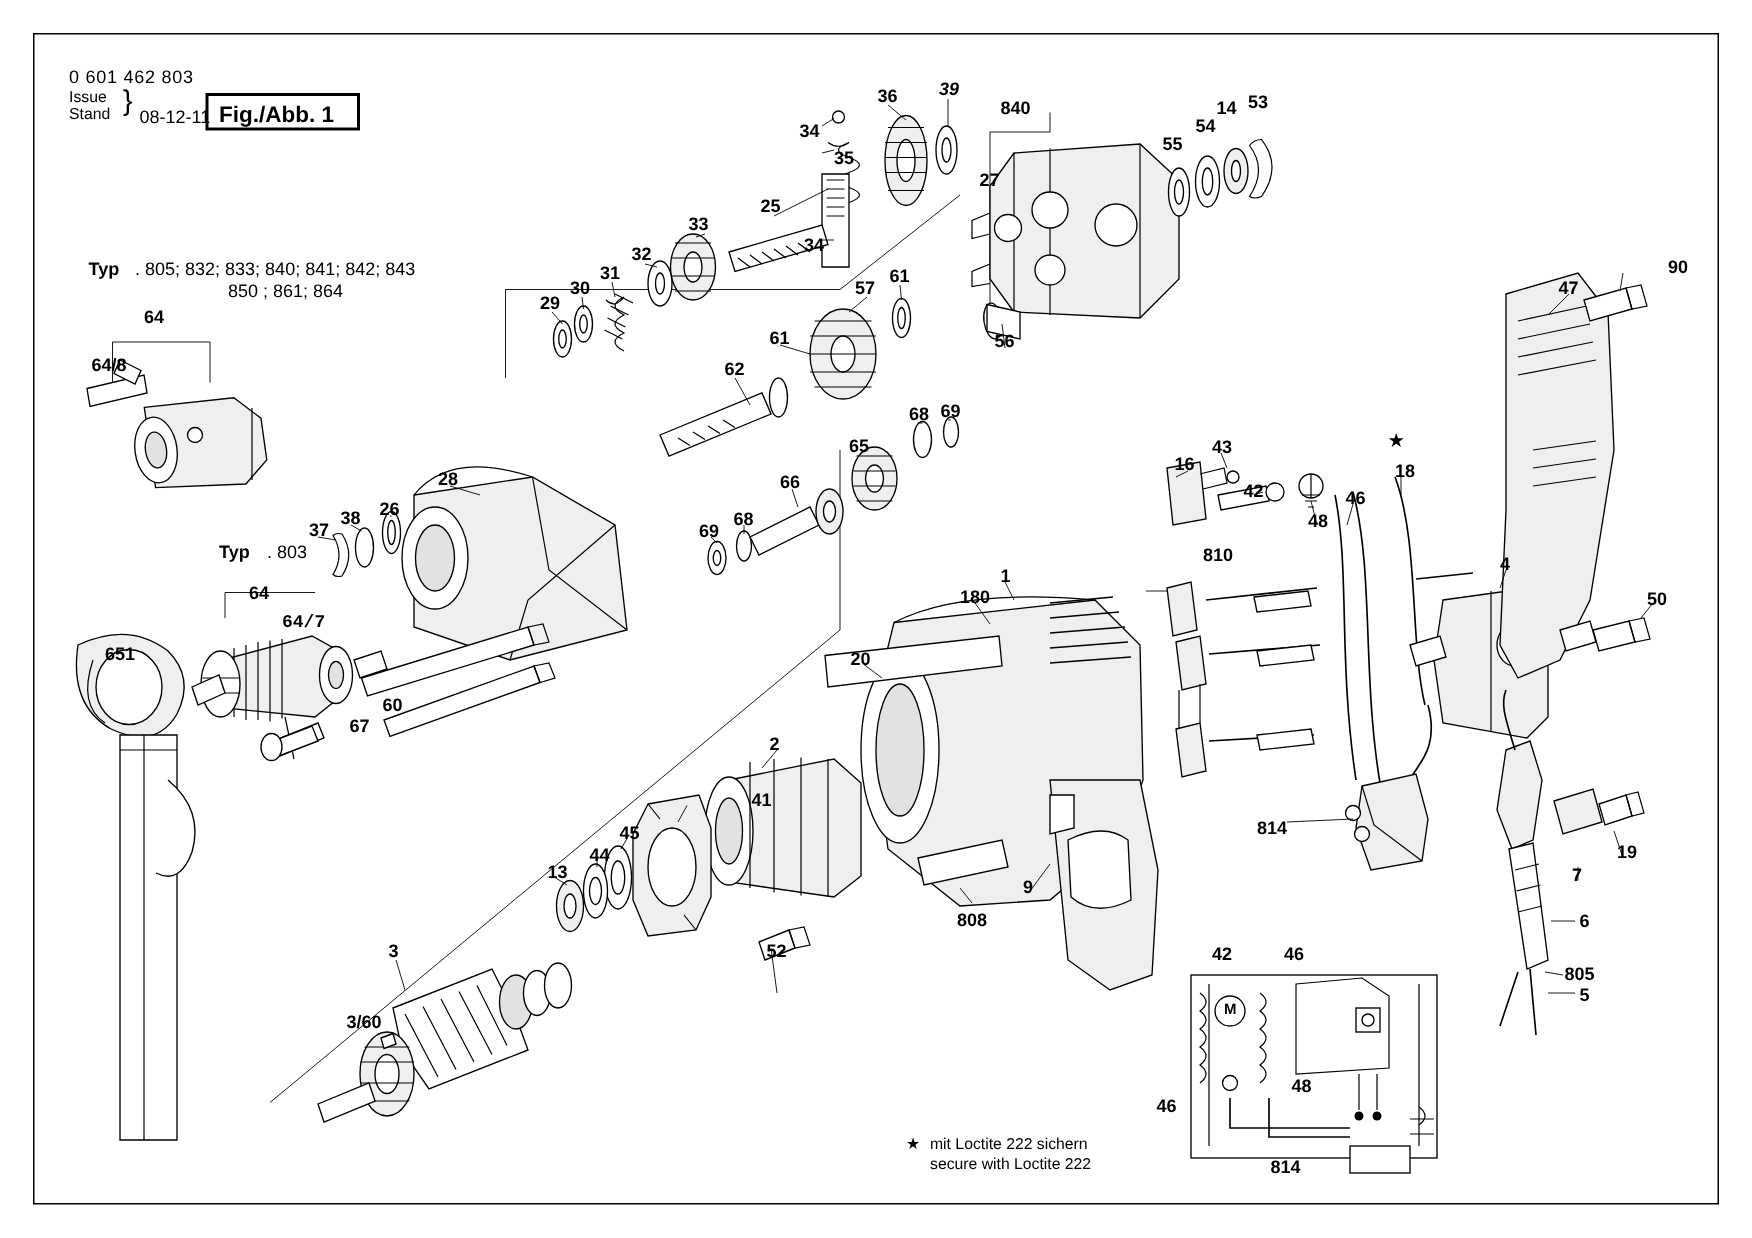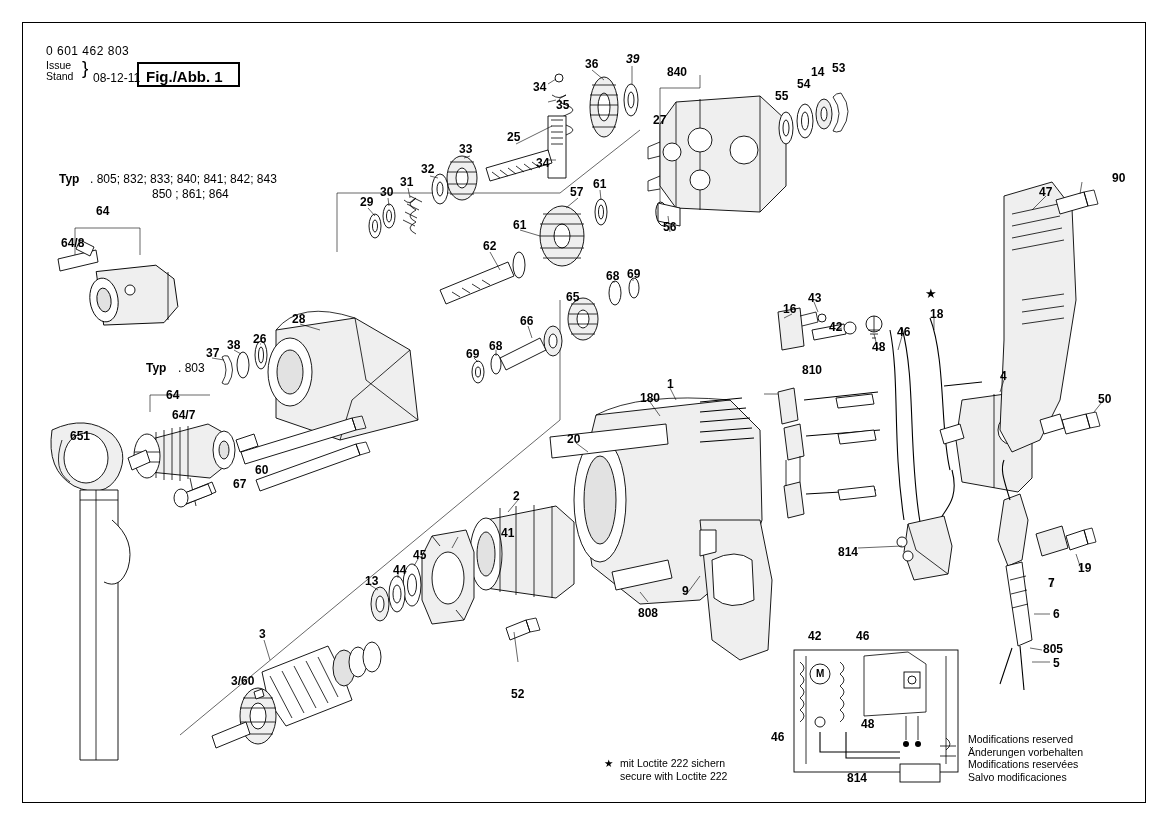--- a/index.html
+++ b/index.html
@@ -444,21 +444,21 @@
   <div class="lbl b" style="left:520px;top:315px;">66</div>
   <div class="lbl b" style="left:466px;top:348px;">69</div>
   <div class="lbl b" style="left:489px;top:340px;">68</div>
   <div class="lbl b" style="left:292px;top:313px;">28</div>
   <div class="lbl b" style="left:253px;top:333px;">26</div>
   <div class="lbl b" style="left:227px;top:339px;">38</div>
   <div class="lbl b" style="left:206px;top:347px;">37</div>
   <div class="lbl b" style="left:96px;top:205px;">64</div>
   <div class="lbl b" style="left:61px;top:237px;">64/8</div>
   <div class="lbl b" style="left:166px;top:389px;">64</div>
-  <div class="lbl b" style="left:172px;top:409px;">64/7</div>
+  <div class="lbl b" style="left:188px;top:409px;font-family:Liberation Mono, monospace;">64/7</div>
   <div class="lbl b" style="left:70px;top:430px;">651</div>
   <div class="lbl b" style="left:233px;top:478px;">67</div>
   <div class="lbl b" style="left:255px;top:464px;">60</div>
   <div class="lbl b" style="left:1039px;top:186px;">47</div>
   <div class="lbl b" style="left:1112px;top:172px;">90</div>
   <div class="lbl b" style="left:783px;top:303px;">16</div>
   <div class="lbl b" style="left:808px;top:292px;">43</div>
   <div class="lbl b" style="left:829px;top:321px;">42</div>
   <div class="lbl b" style="left:872px;top:341px;">48</div>
   <div class="lbl b" style="left:897px;top:326px;">46</div>
@@ -469,21 +469,21 @@
   <div class="lbl b" style="left:640px;top:392px;">180</div>
   <div class="lbl b" style="left:667px;top:378px;">1</div>
   <div class="lbl b" style="left:567px;top:433px;">20</div>
   <div class="lbl b" style="left:513px;top:490px;">2</div>
   <div class="lbl b" style="left:453px;top:527px;padding-left:48px;">41</div>
   <div class="lbl b" style="left:413px;top:549px;">45</div>
   <div class="lbl b" style="left:393px;top:564px;">44</div>
   <div class="lbl b" style="left:365px;top:575px;">13</div>
   <div class="lbl b" style="left:259px;top:628px;">3</div>
   <div class="lbl b" style="left:231px;top:675px;">3/60</div>
-  <div class="lbl b" style="left:511px;top:688px;">52</div>
+  <div class="lbl b" style="left:511px;top:628px;">52</div>
   <div class="lbl b" style="left:682px;top:585px;">9</div>
   <div class="lbl b" style="left:638px;top:607px;">808</div>
   <div class="lbl b" style="left:838px;top:546px;">814</div>
   <div class="lbl b" style="left:1048px;top:577px;">7</div>
   <div class="lbl b" style="left:1078px;top:562px;">19</div>
   <div class="lbl b" style="left:1053px;top:608px;">6</div>
   <div class="lbl b" style="left:1043px;top:643px;">805</div>
   <div class="lbl b" style="left:1053px;top:657px;">5</div>
   <div class="lbl b" style="left:808px;top:630px;">42</div>
   <div class="lbl b" style="left:856px;top:630px;">46</div>
@@ -492,20 +492,14 @@
   <div class="lbl b" style="left:847px;top:772px;">814</div>
   <div class="lbl b" style="left:816px;top:668px;font-size:10px;">M</div>
   <div class="star" style="left:925px;top:286px;">★</div>
 
   <div class="loctite">
     <span style="position:absolute;left:-16px;top:0;">★</span>
     <span>mit Loctite 222 sichern</span><br>
     <span>secure with Loctite 222</span>
   </div>
 
-  <div class="footer-note">
-    <span>Modifications reserved</span><br>
-    <span>Änderungen vorbehalten</span><br>
-    <span>Modifications reservées</span><br>
-    <span>Salvo modificaciones</span>
-  </div>
 
 </div>
 
 </body></html>

